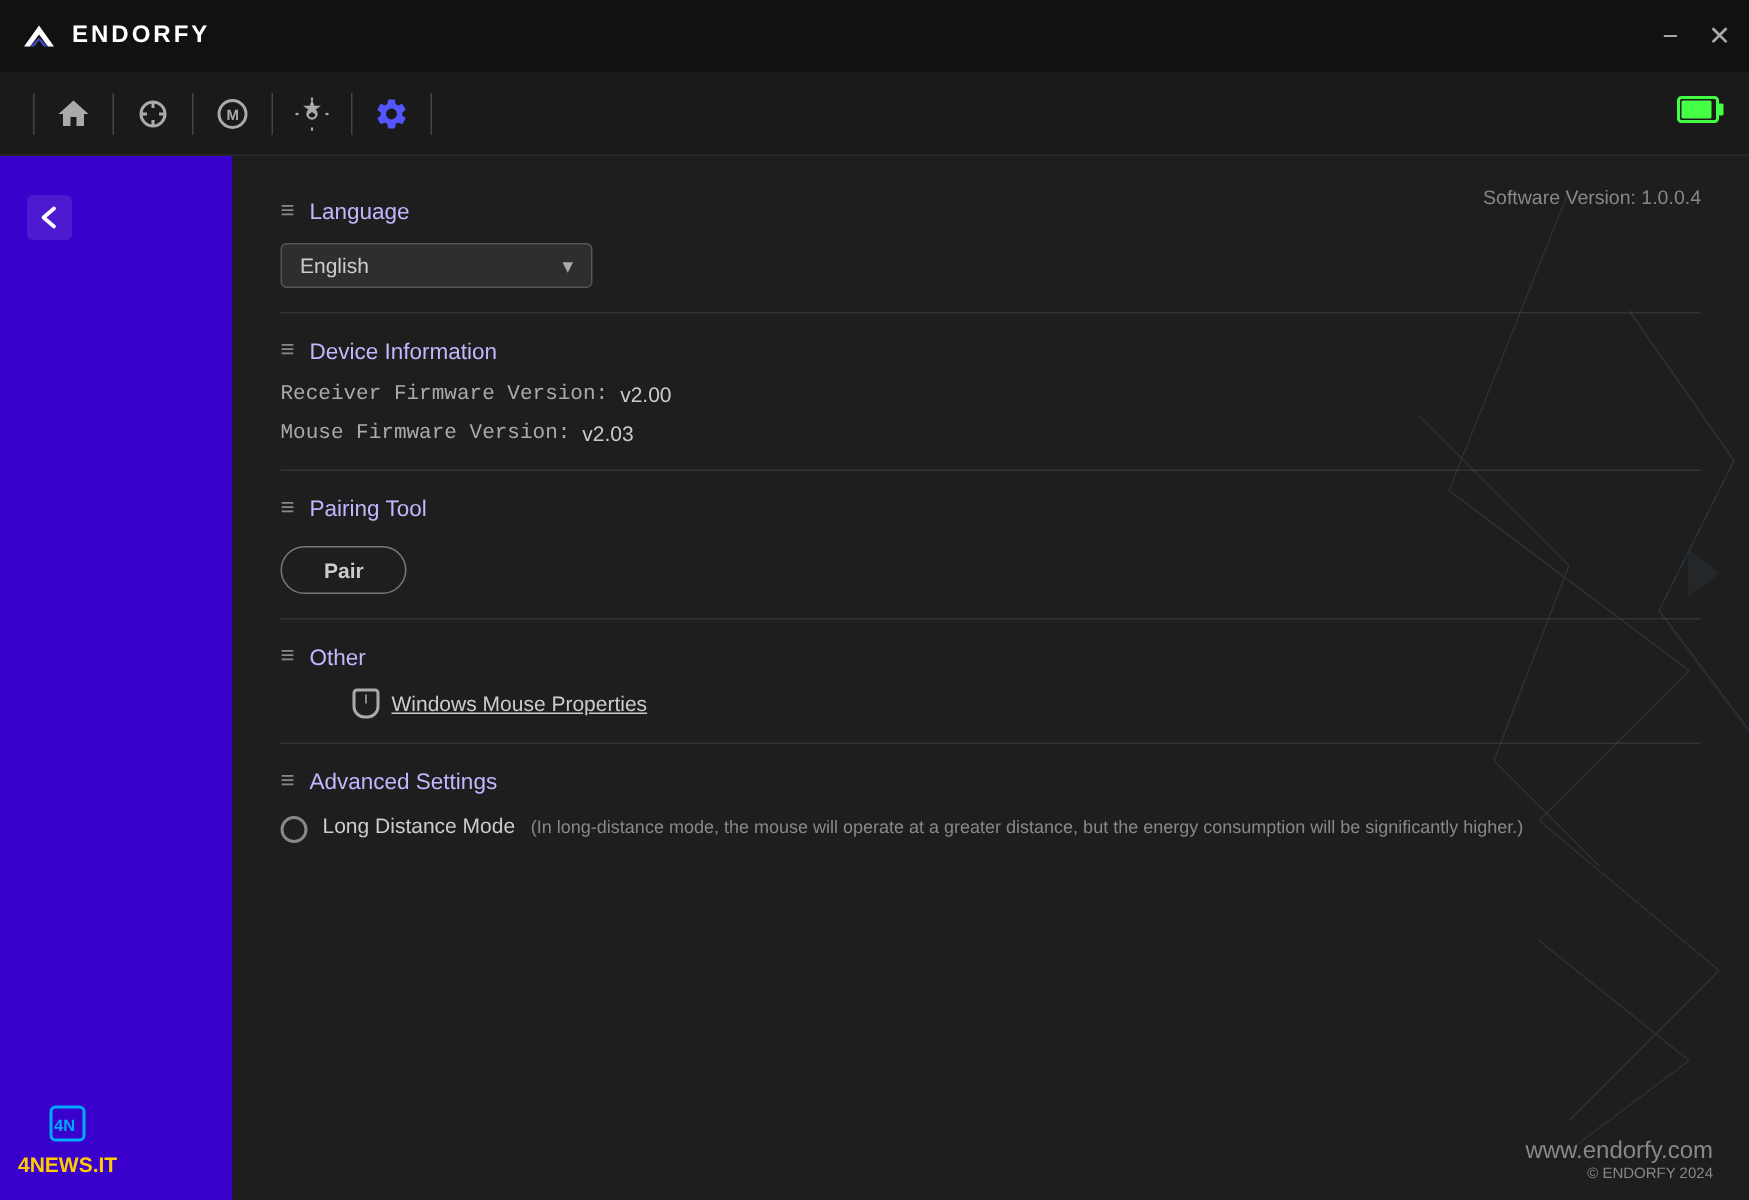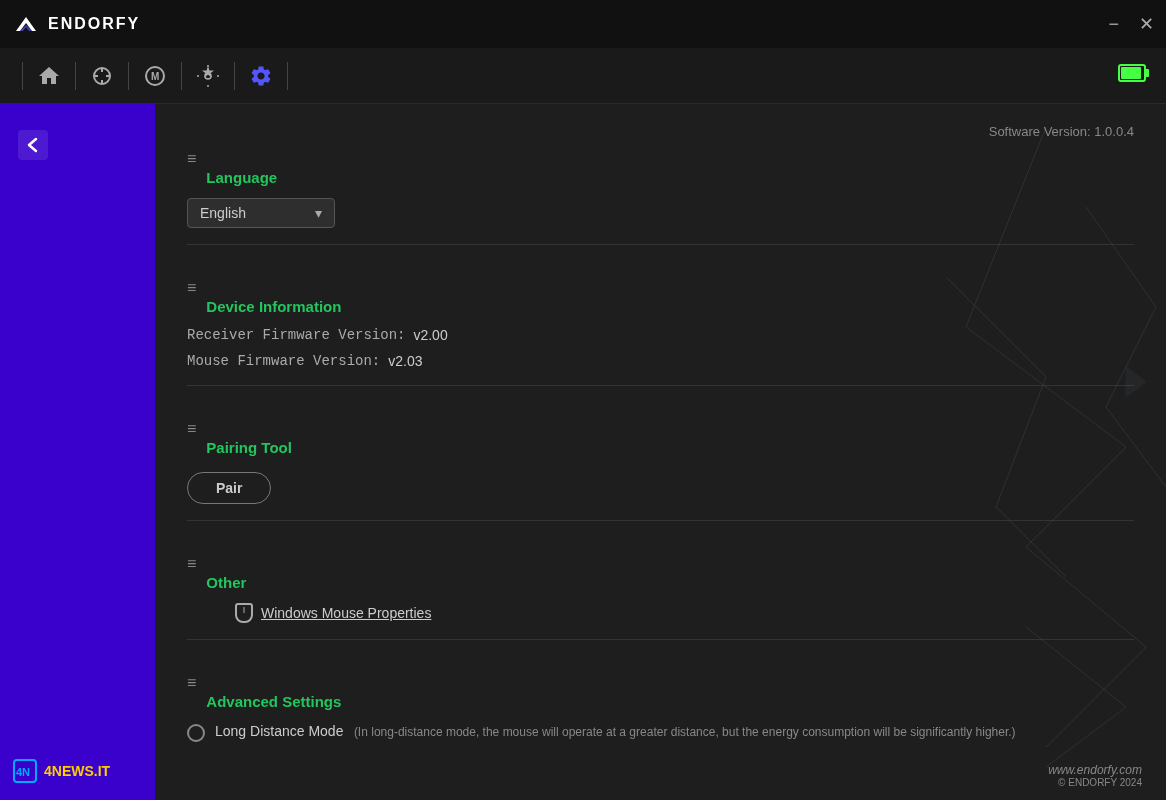--- a/index.html
+++ b/index.html
@@ -147,41 +147,40 @@
       align-items: center;
       gap: 10px;
       margin-bottom: 12px;
       margin-top: 8px;
     }
     .section-icon {
       color: #888;
       font-size: 16px;
     }
     .section-title {
-      color: #22c55e;
+      color: #c4b5fd;
       font-size: 15px;
-      font-weight: 700;
-      margin-top: 37px;
+      font-weight: 400;
     }
 
     .section-divider {
       border: none;
       border-top: 1px solid #333;
       margin: 16px 0;
     }
 
     
     .lang-dropdown {
       display: flex;
       align-items: center;
       background: #2e2e2e;
       border: 1px solid #555;
       border-radius: 4px;
       padding: 6px 12px;
-      width: 148px;
+      width: 208px;
       cursor: pointer;
       justify-content: space-between;
       margin-bottom: 8px;
     }
     .lang-dropdown-text {
       color: #ccc;
       font-size: 14px;
     }
     .dropdown-arrow {
       color: #aaa;
@@ -282,22 +281,21 @@
 
     
     .content-footer {
       position: absolute;
       bottom: 12px;
       right: 24px;
       text-align: right;
     }
     .footer-website {
       color: #888;
-      font-size: 12px;
-      font-style: italic;
+      font-size: 16px;
       text-align: right;
     }
     .footer-copyright {
       color: #888;
       font-size: 10px;
     }
   </style>
 </head>
 <body>
 
@@ -372,21 +370,21 @@
 <div class="main-layout">
 
   <div class="sidebar">
     <div class="back-btn">
       <svg width="34" height="34" viewBox="0 0 34 34" fill="white">
         <rect x="2" y="2" width="30" height="30" rx="4" fill="rgba(255,255,255,0.1)"></rect>
         <path d="M20 11 L13 17 L20 23" stroke="white" stroke-width="2.5" fill="none" stroke-linecap="round" stroke-linejoin="round"></path>
       </svg>
     </div>
     <div class="sidebar-bottom-logo">
-      <div style="display:flex;align-items:center;gap:6px;">
+      <div style="display:flex;align-items:center;gap:6px;flex-direction:column;">
         <svg width="26" height="26" viewBox="0 0 26 26">
           <rect x="2" y="2" width="22" height="22" rx="3" fill="none" stroke="#00aaff" stroke-width="2"></rect>
           <text x="4" y="18" fill="#00aaff" font-size="11" font-weight="bold">4N</text>
         </svg>
         <span style="color:#ffcc00;font-weight:700;font-size:14px;">4NEWS.IT</span>
       </div>
     </div>
   </div>
 
   <div class="content-area">

